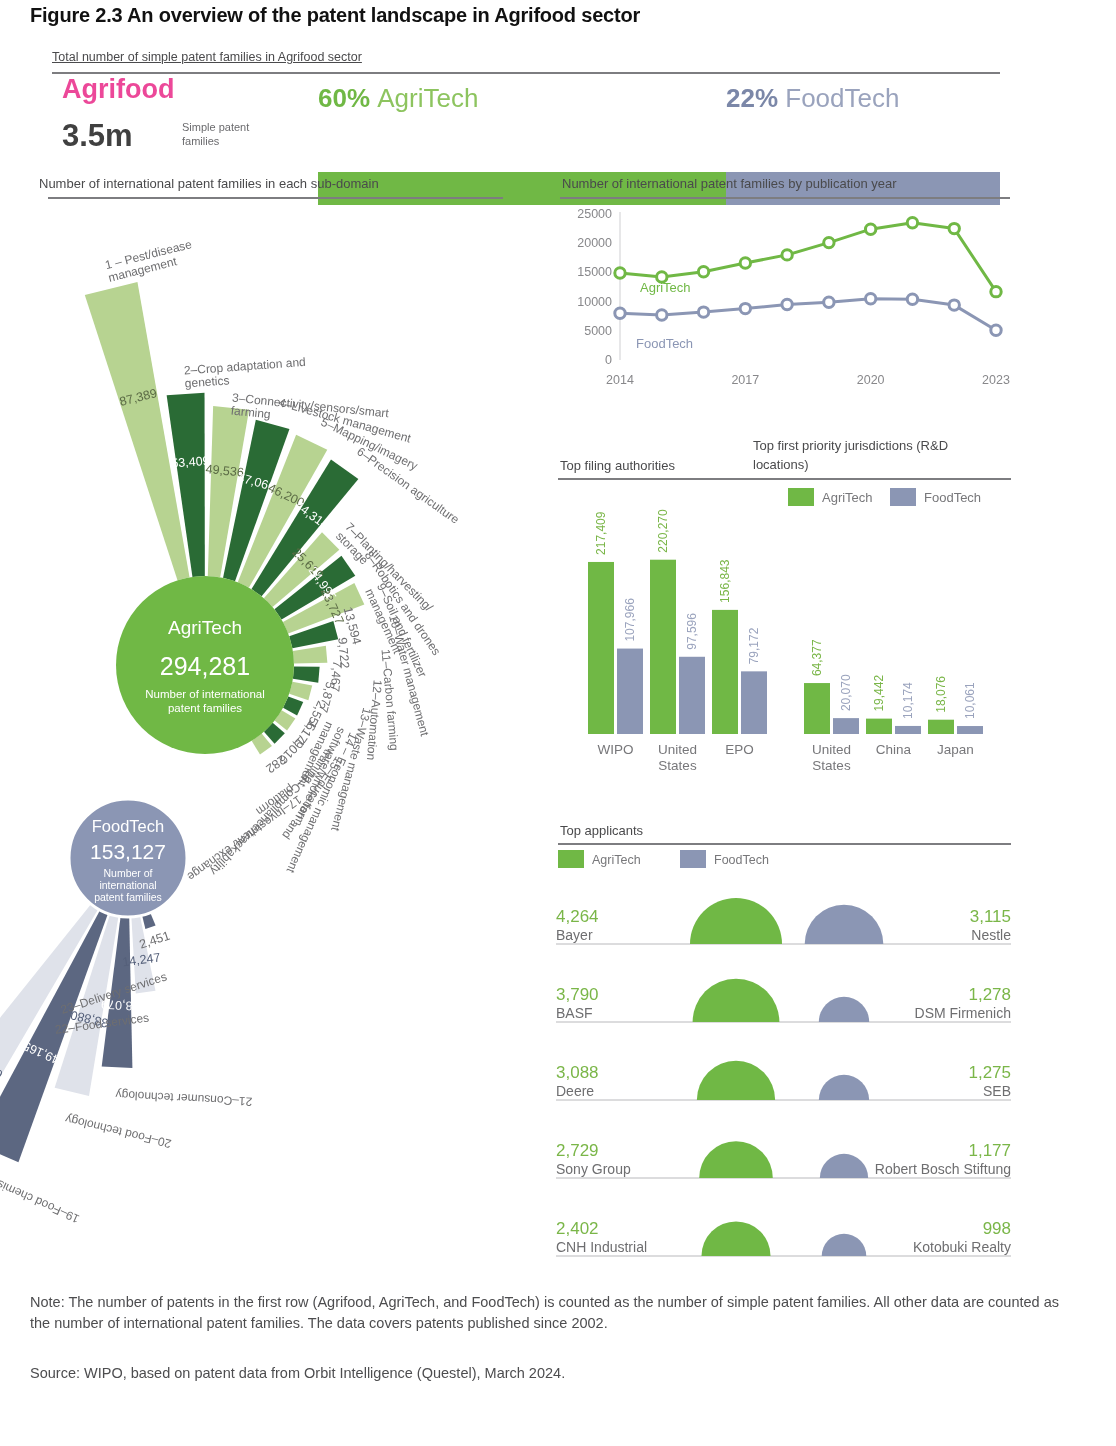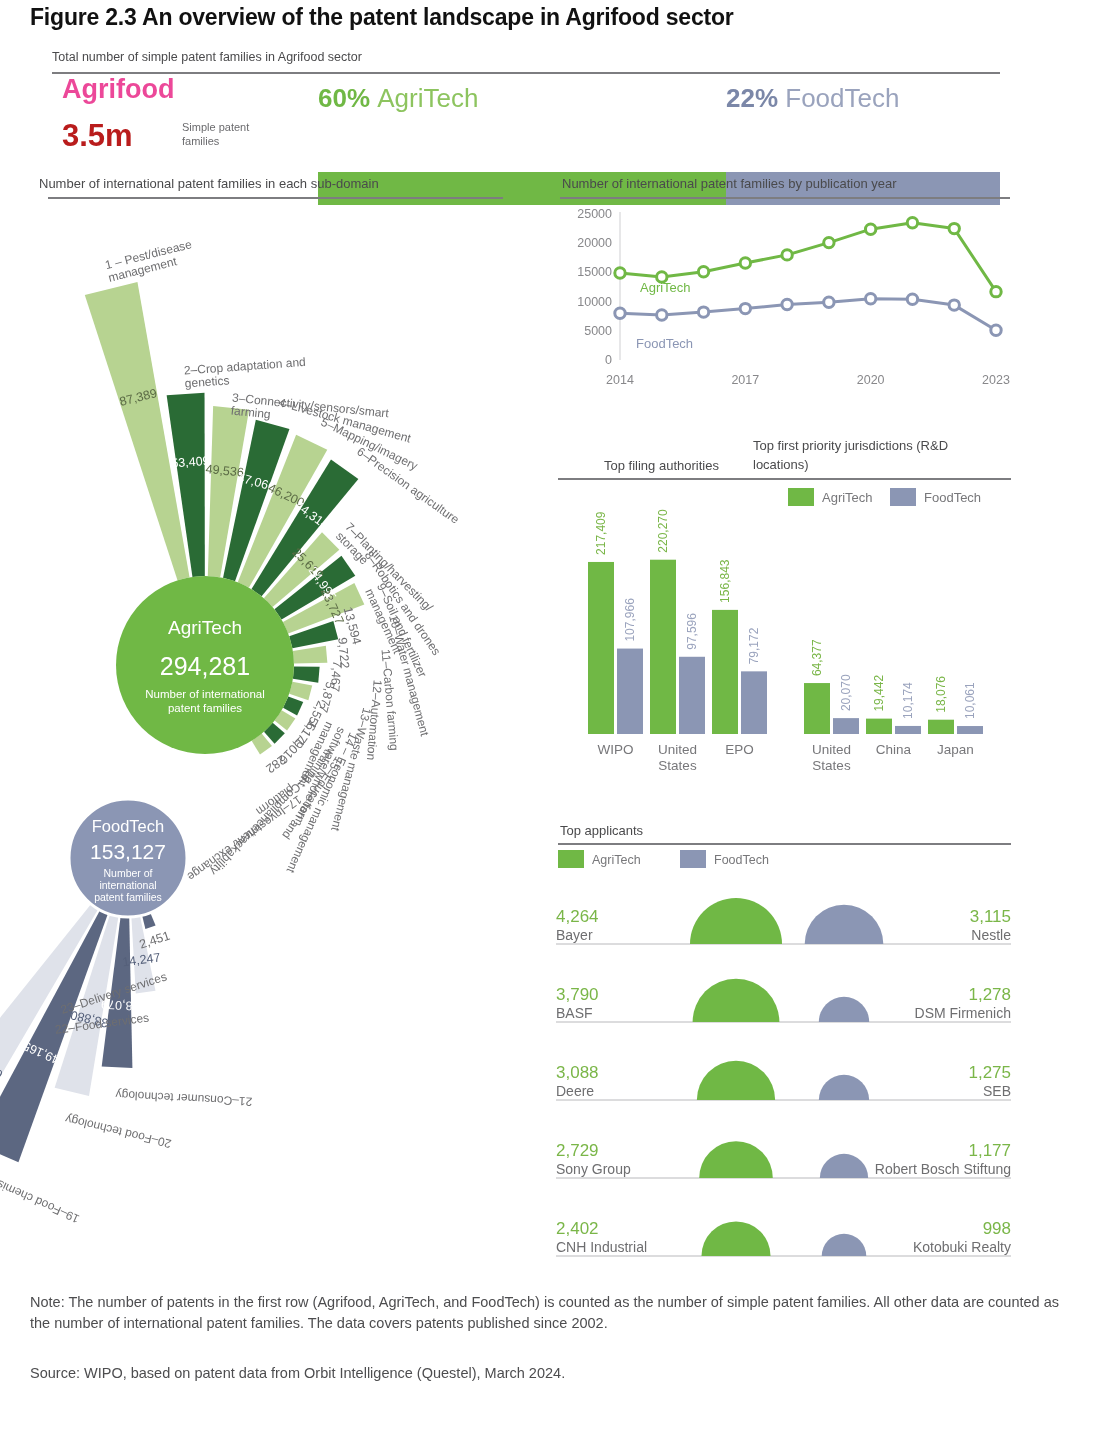--- a/index.html
+++ b/index.html
@@ -3,53 +3,53 @@
 <meta charset="utf-8">
 <style>
   html,body{margin:0;padding:0;}
   body{
     width:1116px;height:1446px;background:#ffffff;
     font-family:"Liberation Sans", sans-serif;
     color:#58585a;position:relative;overflow:hidden;
   }
   .fig-title{
     position:absolute;left:30px;top:4px;width:1060px;
-    font-size:23px;font-weight:bold;color:#111;letter-spacing:-0.2px;
+    font-size:20px;font-weight:bold;color:#111;letter-spacing:-0.2px;
   }
 
   
   .panel-head{position:absolute;font-size:12.5px;color:#4a4a4c;}
   .panel-rule{position:absolute;border-top:2.2px solid #7d7d80;}
 
   
   #topbar-wrap{position:absolute;left:0;top:50px;width:1116px;height:115px;}
-  #topbar-label{left:52px;top:0px;}
+  #topbar-label{left:52px;top:0px;text-decoration:underline;}
   #topbar-rule{left:52px;top:22px;width:948px;}
   .agrifood-word{position:absolute;left:62px;top:24px;font-size:27px;font-weight:bold;color:#ec4899;}
-  .agrifood-num{position:absolute;left:62px;top:68px;font-size:31px;font-weight:bold;color:#b91c1c;}
+  .agrifood-num{position:absolute;left:62px;top:68px;font-size:31px;font-weight:bold;color:#404040;}
   .agrifood-sub{position:absolute;left:182px;top:70px;font-size:11px;line-height:14px;color:#6b6b6e;width:92px;}
   .pct-green{position:absolute;left:318px;top:33px;font-size:26px;font-weight:bold;color:#70b845;}
   .pct-green span{font-weight:normal;color:#8dc45f;}
   .pct-blue{position:absolute;left:726px;top:33px;font-size:26px;font-weight:bold;color:#7b87a8;}
   .pct-blue span{font-weight:normal;color:#9aa3bd;}
   #bar-agri{position:absolute;left:318px;top:122px;width:408px;height:33px;background:#70b845;}
   #bar-food{position:absolute;left:726px;top:122px;width:274px;height:33px;background:#8b96b4;}
 
   
   #radial-head{left:39px;top:176px;}
   #radial-rule{left:48px;top:197px;width:455px;}
   #radial-svg{position:absolute;left:0px;top:198px;}
 
   
   #line-head{left:562px;top:176px;text-align:right;}
   #line-rule{left:560px;top:197px;width:450px;}
   #line-svg{position:absolute;left:556px;top:200px;}
 
   
-  #filing-head{left:560px;top:458px;margin-left:44px;}
+  #filing-head{left:560px;top:458px;}
   #filing-rule{left:558px;top:478px;width:222px;}
   #juris-head{left:753px;top:436px;width:250px;line-height:19px;}
   #juris-rule{left:753px;top:478px;width:258px;}
   #bars-svg{position:absolute;left:556px;top:482px;}
 
   
   #appl-head{left:560px;top:823px;}
   #appl-rule{left:558px;top:843px;width:453px;}
   #appl-svg{position:absolute;left:556px;top:848px;}
 

